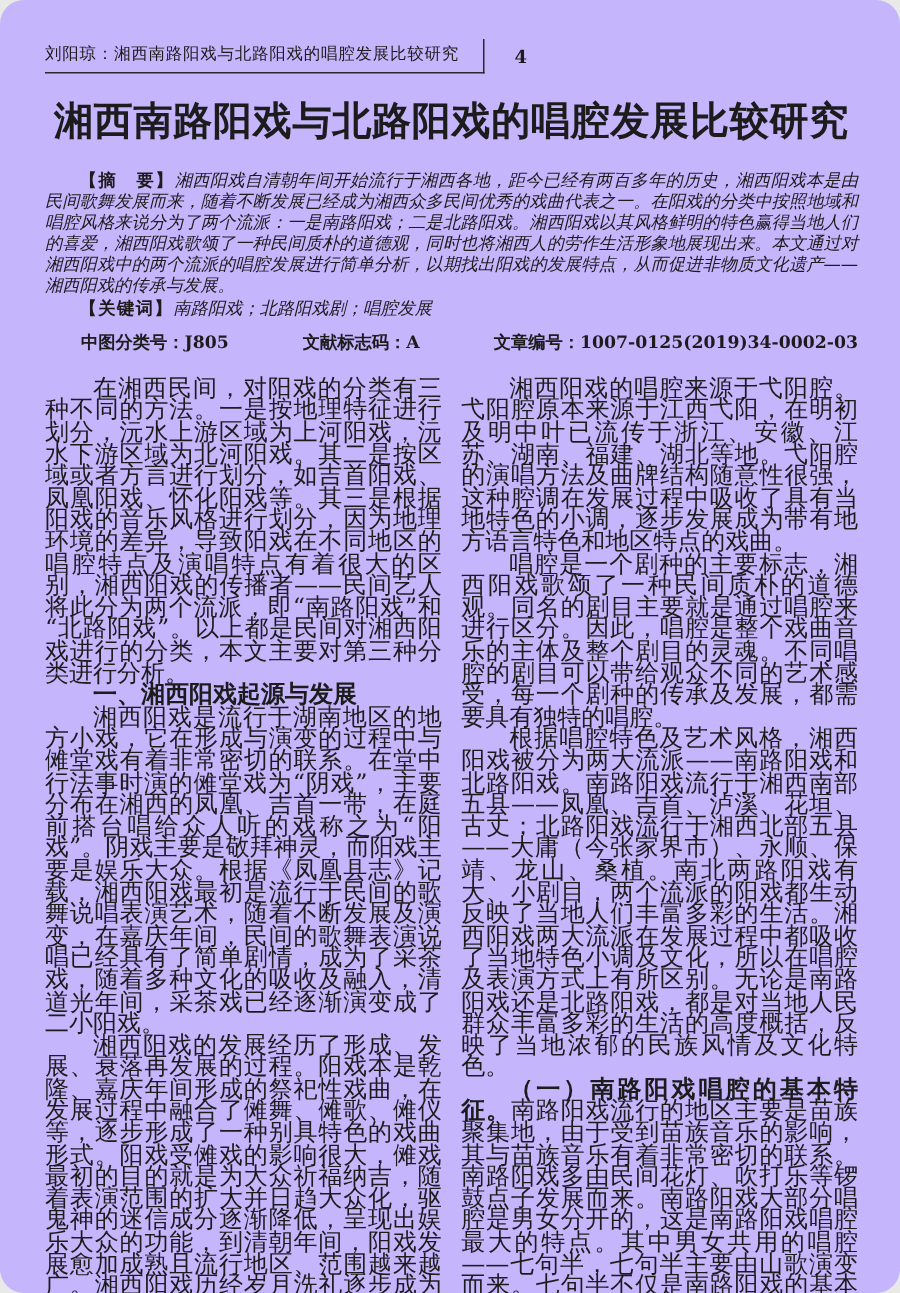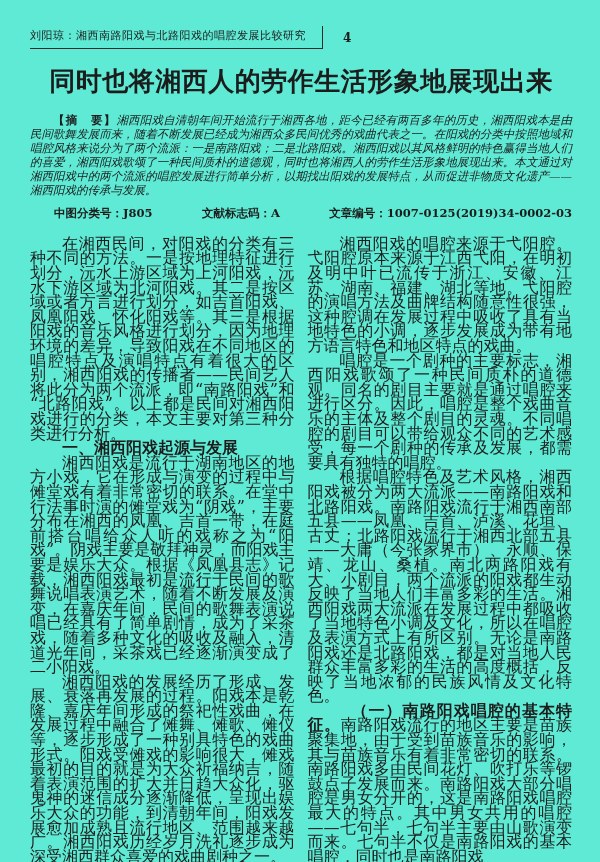--- a/index.html
+++ b/index.html
@@ -1,20 +1,20 @@
 <!DOCTYPE html>
 <html lang="zh"><head>
 <meta charset="utf-8">
 <style>
   html,body{margin:0;padding:0;}
   body{background:#e9e9e7;font-family:"DejaVu Serif","Liberation Serif",serif;}
   .page{
     position:relative;width:600px;height:862px;margin:0 auto;
-    background:#5eead4;color:#1c1c1c;box-sizing:border-box;
-    padding:26px 28px 0 30px;overflow:hidden;
+    background:#c4b5fd;color:#1c1c1c;box-sizing:border-box;
+    padding:26px 28px 0 30px;overflow:hidden;border-radius:16px;
   }
   
   .running-head{display:flex;align-items:flex-end;}
   .rh-left{
     width:292px;font-size:11px;letter-spacing:.5px;
     padding:2px 0 5px 0;border-bottom:1.6px solid #2a2a2a;border-right:1.6px solid #2a2a2a;
   }
   .rh-page{font-size:12px;font-weight:bold;margin:0 0 4px 20px;}
   
   .title{margin:18px 0 0 0;text-align:center;font-size:26px;font-weight:bold;letter-spacing:.5px;line-height:1.15;}
@@ -27,40 +27,41 @@
   .kw{margin-top:1px;}
   .meta-row{
     display:flex;justify-content:space-between;align-items:baseline;
     margin-top:9px;font-size:11.5px;font-weight:bold;padding-left:24px;
   }
   
   .columns{display:flex;gap:13px;margin-top:16px;}
   .col{flex:1;font-size:16px;line-height:14.6px;text-align:justify;}
   .col p{margin:0;text-indent:2em;}
   .col .heading{font-weight:bold;}
-  .col .lead{font-weight:bold;margin-left:12px;}
+  .col .lead{font-weight:bold;}
   
   .footnote-rule{width:150px;border-top:1.3px solid #333;margin:13px 0 7px -10px;}
   .footnote{font-size:10.5px;line-height:14.5px;color:#2b2b2b;text-align:justify;}
   .footnote p{margin:0;text-indent:2em;}
 </style>
 </head>
 <body>
 
 <div class="page">
 
   <div class="running-head">
     <div class="rh-left">刘阳琼：湘西南路阳戏与北路阳戏的唱腔发展比较研究</div>
     <div class="rh-page">4</div>
   </div>
 
-  <div class="title">同时也将湘西人的劳作生活形象地展现出来</div>
+  <div class="title">湘西南路阳戏与北路阳戏的唱腔发展比较研究</div>
 
   <div class="abstract">
     <div class="blk"><b>【摘　要】</b><span>湘西阳戏自清朝年间开始流行于湘西各地，距今已经有两百多年的历史，湘西阳戏本是由民间歌舞发展而来，随着不断发展已经成为湘西众多民间优秀的戏曲代表之一。在阳戏的分类中按照地域和唱腔风格来说分为了两个流派：一是南路阳戏；二是北路阳戏。湘西阳戏以其风格鲜明的特色赢得当地人们的喜爱，湘西阳戏歌颂了一种民间质朴的道德观，同时也将湘西人的劳作生活形象地展现出来。本文通过对湘西阳戏中的两个流派的唱腔发展进行简单分析，以期找出阳戏的发展特点，从而促进非物质文化遗产——湘西阳戏的传承与发展。</span></div>
+    <div class="blk kw"><b>【关键词】</b><span>南路阳戏；北路阳戏剧；唱腔发展</span></div>
   </div>
 
   <div class="meta-row">
     <span>中图分类号：J805</span>
     <span>文献标志码：A</span>
     <span>文章编号：1007-0125(2019)34-0002-03</span>
   </div>
 
   <div class="columns">
     <div class="col">

